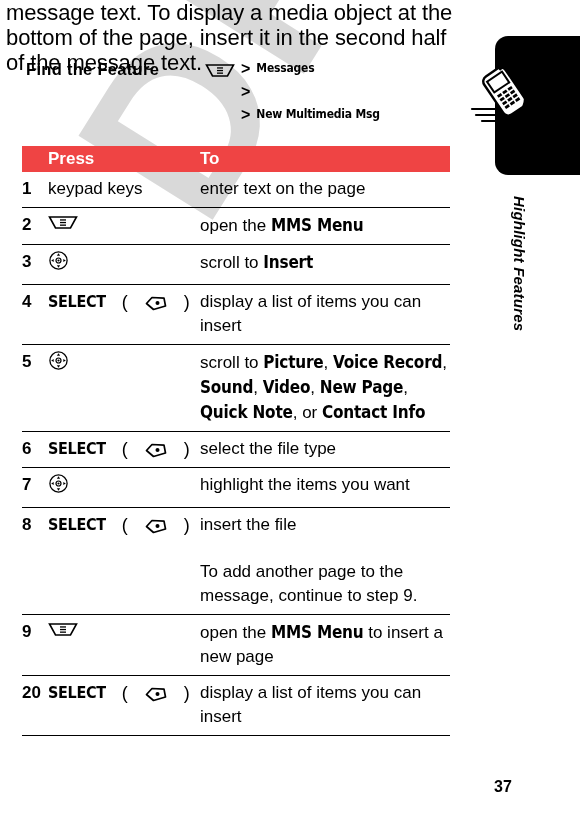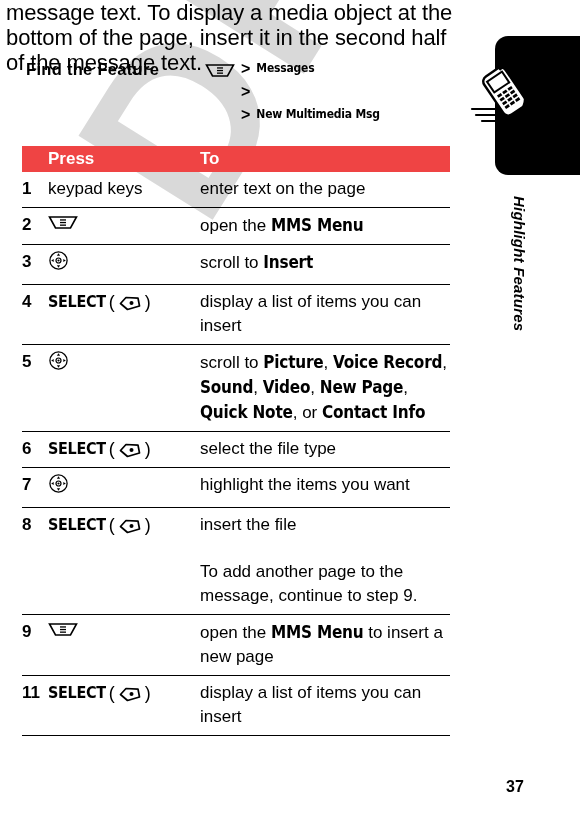--- a/index.html
+++ b/index.html
@@ -171,21 +171,21 @@
     font-size: 16px;
     letter-spacing: -0.3px;
   }
   .paren {
     font-size: 18px;
     vertical-align: 1px;
   }
   .press-inline {
     display: inline-flex;
     align-items: center;
-    gap: 3px;
+    gap: 16px;
   }
 
   
   .icon-menu  { display: inline-block; vertical-align: -4px; }
   .icon-nav   { display: inline-block; vertical-align: -5px; }
   .icon-select{ display: inline-block; vertical-align: -5px; }
 
   
   #sidebar {
     position: absolute;
@@ -226,21 +226,21 @@
     height: 200px;
     font-size: 15px;
     font-weight: bold;
     font-style: italic;
     letter-spacing: 0.2px;
     writing-mode: vertical-rl;
     white-space: nowrap;
   }
   #page-number {
     position: absolute;
-    left: 36px;
+    left: 24px;
     top: 778px;
     font-size: 16px;
     font-weight: bold;
   }
 </style>
 </head>
 <body>
 
 <div id="watermark">
   <div class="wm-text">DRAFT</div>
@@ -416,21 +416,21 @@
                 <rect x="12" y="4.3" width="6" height="1.3" fill="#000"></rect>
                 <rect x="12" y="6.9" width="6" height="1.3" fill="#000"></rect>
                 <rect x="12" y="9.5" width="6" height="1.3" fill="#000"></rect>
               </svg>
             </span></td>
           <td class="cell-to">
             <div class="to-para"><span>open the </span><span class="bold-item">MMS Menu</span><span> to insert a new page</span></div>
           </td>
         </tr>
         <tr>
-          <td class="cell-num">11</td>
+          <td class="cell-num">20</td>
           <td class="cell-press"><span class="press-inline">
               <span class="select-word">SELECT</span>
               <span class="paren">(</span>
               <span><svg class="icon-select" width="24" height="17" viewBox="0 0 24 17">
                   <path d="M2.5 8.5 L8 2.5 L20 3.2 L21.5 11 L9.5 14.5 Z" fill="none" stroke="#000" stroke-width="1.7" stroke-linejoin="round"></path>
                   <circle cx="13.5" cy="8" r="2" fill="#000"></circle>
                 </svg></span>
               <span class="paren">)</span>
             </span></td>
           <td class="cell-to">

